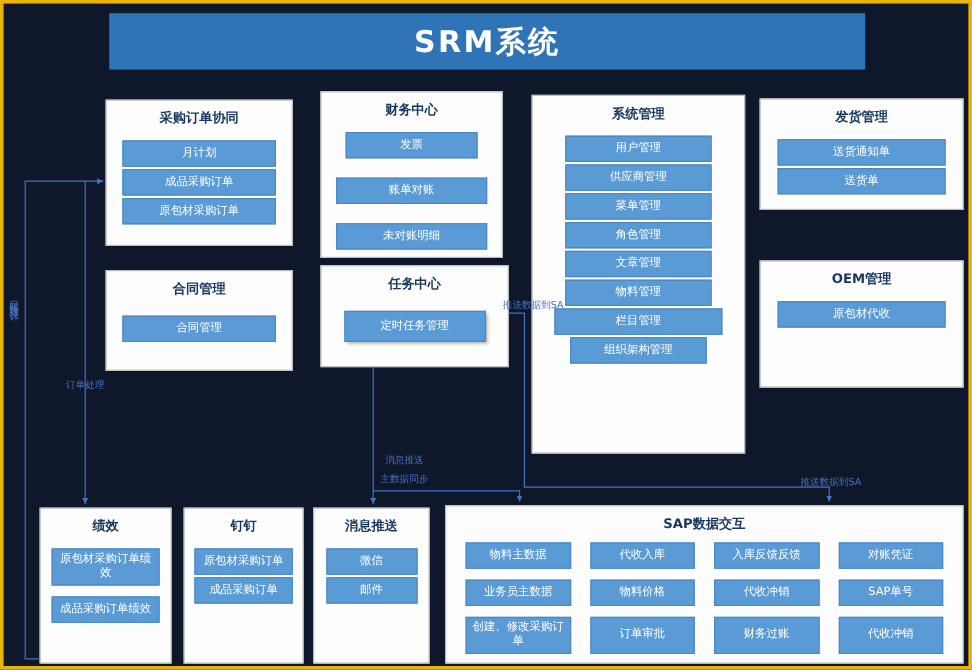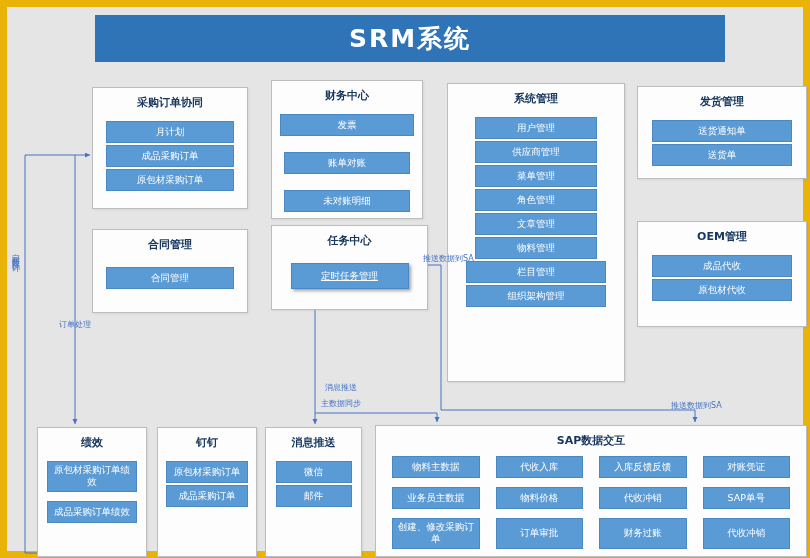--- a/index.html
+++ b/index.html
@@ -3,21 +3,21 @@
 <meta charset="utf-8">
 <style>
   * { margin:0; padding:0; box-sizing:border-box; }
   html,body { width:810px; height:558px; }
   body {
     position:relative;
     background:#ffffff;
     font-family:"DejaVu Sans", sans-serif;
     overflow:hidden;
   }
-  #canvas { position:absolute; inset:0; border:7px solid #eab308; background:#e5e5e5; }
+  #canvas { position:absolute; inset:0; border:3px solid #eab308; background:#0f172a; }
 
   .header {
     position:absolute; left:88px; top:8px; width:630px; height:47px;
     background:#2e74b6; color:#ffffff;
     font-size:25px; font-weight:bold; letter-spacing:2px;
     display:flex; align-items:center; justify-content:center;
   }
 
   .group {
     position:absolute;
@@ -35,21 +35,21 @@
   }
   .btn {
     background:#5b9bd5;
     border:1px solid #4a88c4;
     color:#ffffff;
     font-size:9.5px; line-height:1.3;
     min-height:22px;
     display:flex; align-items:center; justify-content:center;
     text-align:center; padding:2px 4px;
   }
-  .btn-shadow { box-shadow:2px 2px 3px rgba(0,0,0,0.35);text-decoration:underline; }
+  .btn-shadow { box-shadow:2px 2px 3px rgba(0,0,0,0.35); }
 
   .sap-grid {
     display:grid;
     grid-template-columns:repeat(4,1fr);
     gap:9px 16px;
     padding:8px 16px 8px 16px;
   }
 
   .clabel {
     position:absolute; color:#4472c4; font-size:8px; white-space:nowrap;
@@ -70,37 +70,37 @@
     <div class="items">
       <div class="btn" style="width:128px">月计划</div>
       <div class="btn" style="width:128px">成品采购订单</div>
       <div class="btn" style="width:128px">原包材采购订单</div>
     </div>
   </div>
 
   <div class="group" style="left:264px;top:73px;width:152px;height:139px">
     <div class="group-title">财务中心</div>
     <div class="items" style="gap:16px">
-      <div class="btn" style="width:134px">发票</div>
+      <div class="btn" style="width:110px">发票</div>
       <div class="btn" style="width:126px">账单对账</div>
       <div class="btn" style="width:126px">未对账明细</div>
     </div>
   </div>
 
   <div class="group" style="left:440px;top:76px;width:178px;height:299px">
     <div class="group-title">系统管理</div>
     <div class="items">
       <div class="btn" style="width:122px">用户管理</div>
       <div class="btn" style="width:122px">供应商管理</div>
       <div class="btn" style="width:122px">菜单管理</div>
       <div class="btn" style="width:122px">角色管理</div>
       <div class="btn" style="width:122px">文章管理</div>
       <div class="btn" style="width:122px">物料管理</div>
       <div class="btn" style="width:140px">栏目管理</div>
-      <div class="btn" style="width:140px">组织架构管理</div>
+      <div class="btn" style="width:114px">组织架构管理</div>
     </div>
   </div>
 
   <div class="group" style="left:630px;top:79px;width:170px;height:93px">
     <div class="group-title">发货管理</div>
     <div class="items">
       <div class="btn" style="width:140px">送货通知单</div>
       <div class="btn" style="width:140px">送货单</div>
     </div>
   </div>
@@ -115,21 +115,20 @@
   <div class="group" style="left:264px;top:218px;width:157px;height:85px">
     <div class="group-title">任务中心</div>
     <div class="items" style="padding-top:15px">
       <div class="btn btn-shadow" style="width:118px;min-height:26px">定时任务管理</div>
     </div>
   </div>
 
   <div class="group" style="left:630px;top:214px;width:170px;height:106px">
     <div class="group-title">OEM管理</div>
     <div class="items">
-      <div class="btn" style="width:140px">成品代收</div>
       <div class="btn" style="width:140px">原包材代收</div>
     </div>
   </div>
 
   <div class="group" style="left:30px;top:420px;width:110px;height:130px">
     <div class="group-title">绩效</div>
     <div class="items" style="gap:9px">
       <div class="btn" style="width:90px">原包材采购订单绩效</div>
       <div class="btn" style="width:90px">成品采购订单绩效</div>
     </div>

